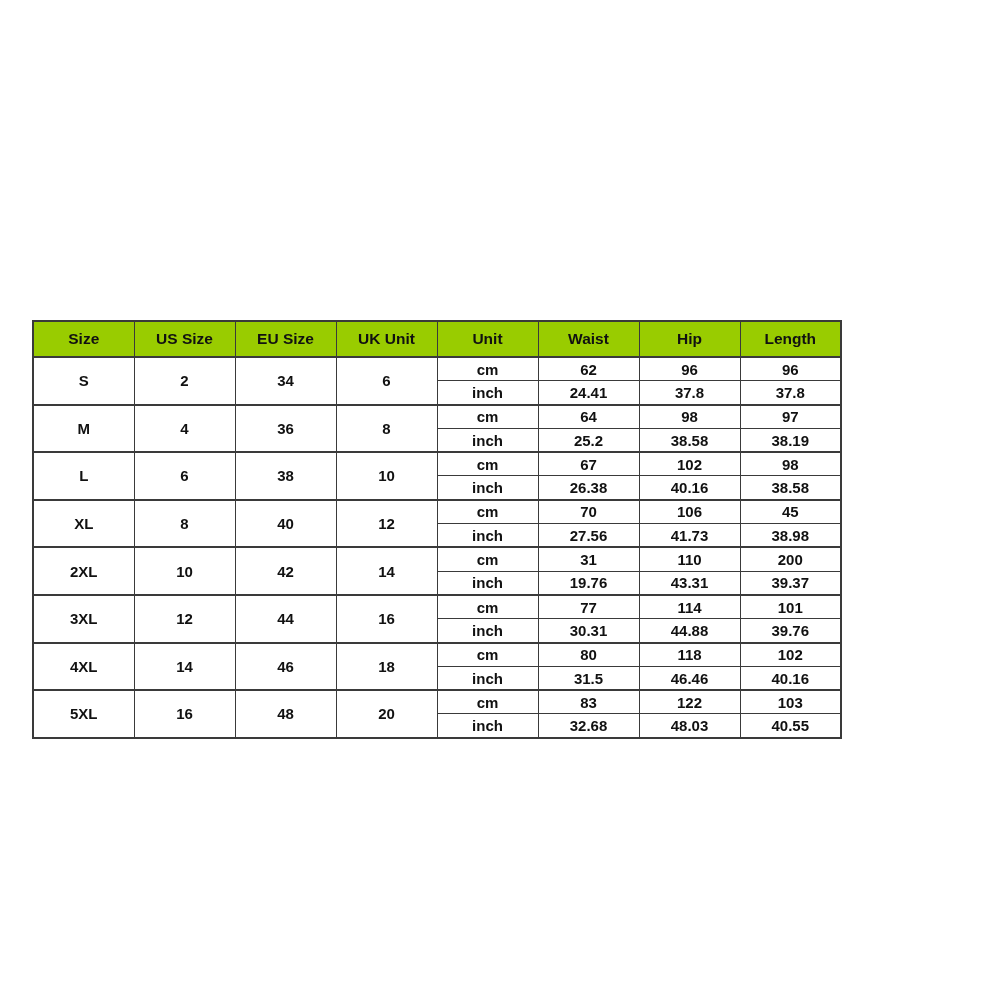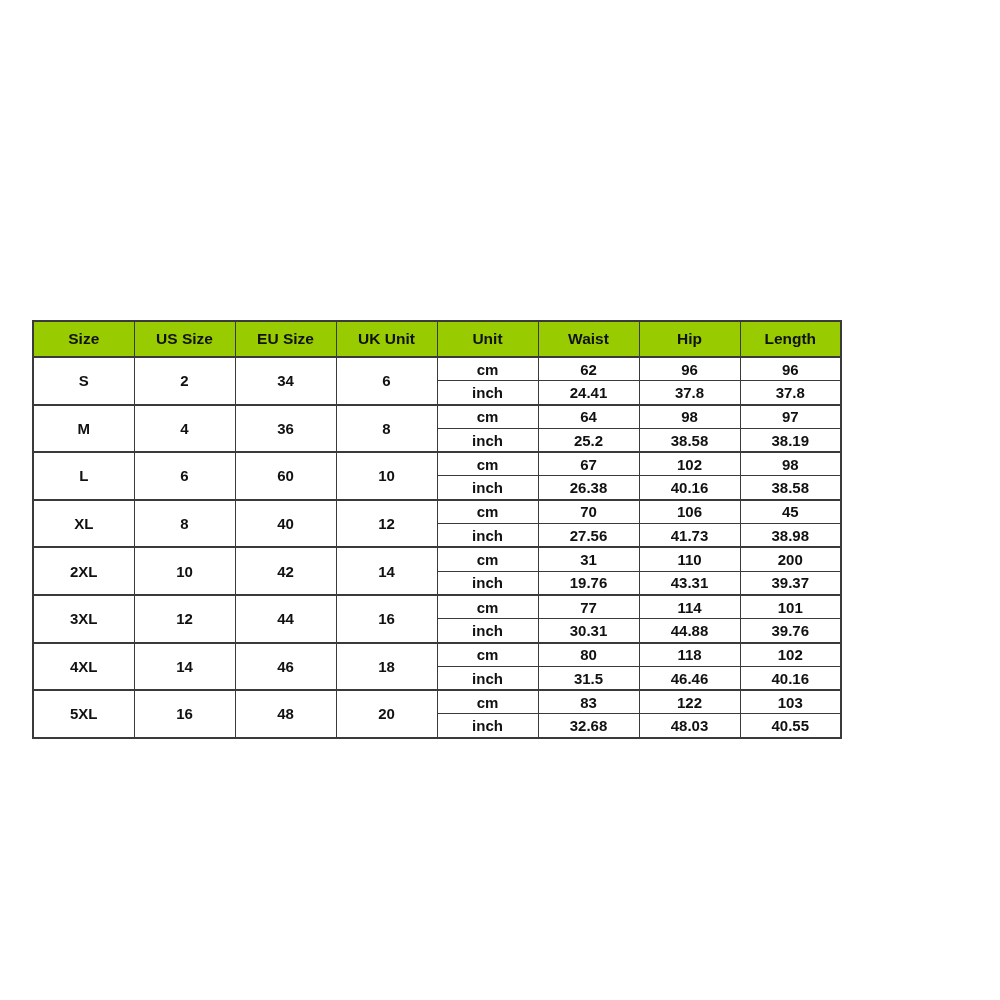--- a/index.html
+++ b/index.html
@@ -63,21 +63,21 @@
       </tr>
       <tr>
         <td>inch</td>
         <td>25.2</td>
         <td>38.58</td>
         <td>38.19</td>
       </tr>
       <tr class="group-top">
         <td class="merged" rowspan="2">L</td>
         <td class="merged" rowspan="2">6</td>
-        <td class="merged" rowspan="2">60</td>
+        <td class="merged" rowspan="2">38</td>
         <td class="merged" rowspan="2">10</td>
         <td>cm</td>
         <td>67</td>
         <td>102</td>
         <td>98</td>
       </tr>
       <tr>
         <td>inch</td>
         <td>26.38</td>
         <td>40.16</td>

